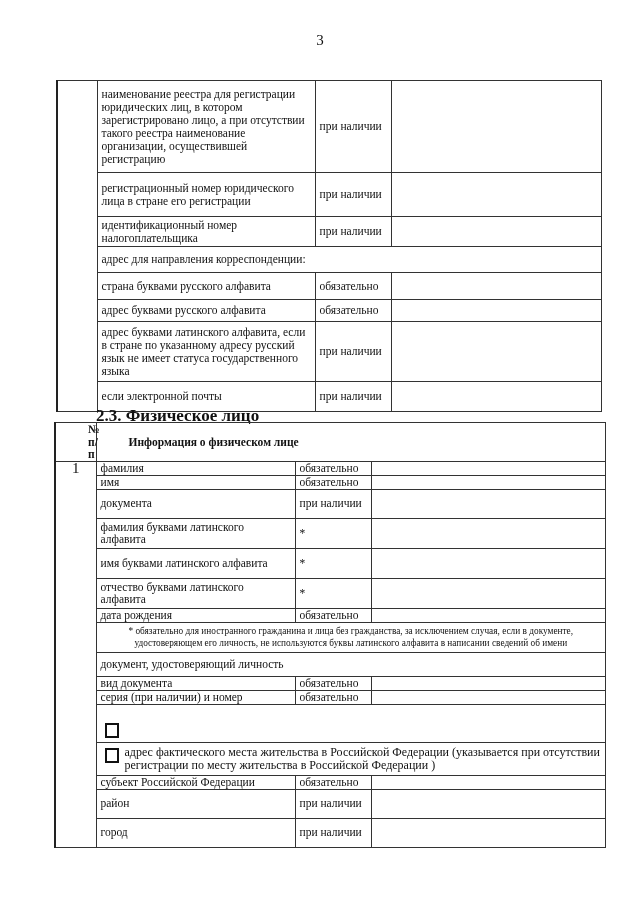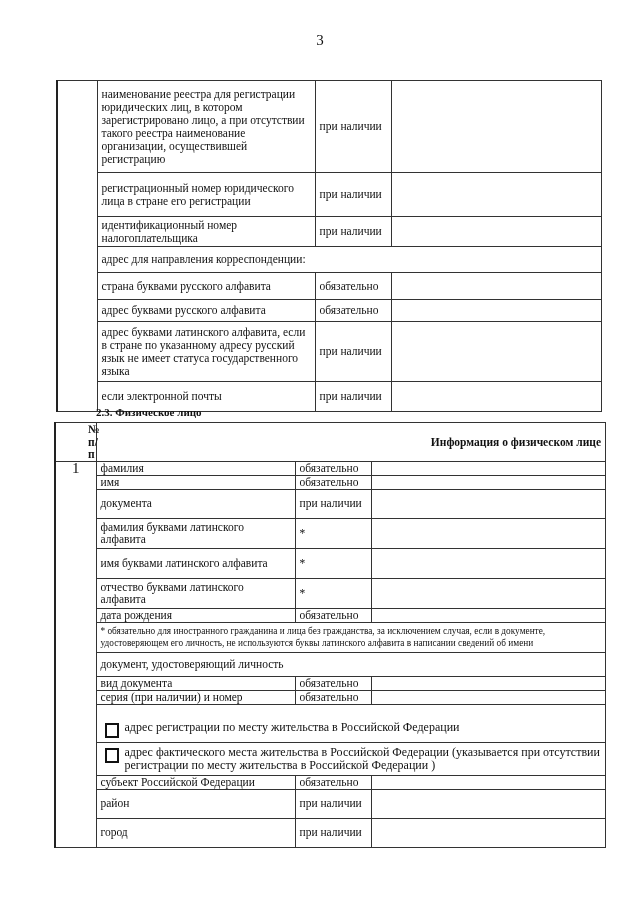--- a/index.html
+++ b/index.html
@@ -10,27 +10,27 @@
   .page-number {
     position: absolute; left: 0; width: 640px; top: 32px;
     text-align: center; font-size: 15px;
   }
   table { border-collapse: collapse; position: absolute; table-layout: fixed; }
   td { border: 1px solid #333; vertical-align: middle; padding: 0 4px; line-height: 13px; }
   #t1 { left: 56px; top: 80px; width: 546px; }
   #t1 .c1 { width: 40px; }
   #t1 td { border-width: 1px; }
   .section-title {
-    position: absolute; left: 96px; top: 406px; font-weight: bold; font-size: 11px;
+    position: absolute; left: 96px; top: 406px; font-weight: bold; font-size: 17px;
   }
   #t2 { left: 54px; top: 422px; width: 552px; }
   #t2 td { line-height: 12.5px; }
-  .hdr td { font-weight: bold; text-align: right; height: 14px; padding-left: 32px; }
+  .hdr td { font-weight: bold; text-align: left; height: 14px; padding-left: 32px; }
   .num-cell { vertical-align: top; text-align: center; font-size: 15px; border-left: 2px solid #222 !important; }
-  .note { font-size: 9.3px; line-height: 12px; padding: 2px 4px; }
+  .note { font-size: 9.3px; line-height: 12px; padding: 2px 20px; text-align: center; }
   .checkbox-row td { padding: 3px 4px; }
   .cb {
     display: inline-block; width: 10px; height: 11px; border: 2px solid #111;
     vertical-align: middle; margin-right: 6px; margin-left: 4px;
   }
   .cb-line { display: flex; align-items: flex-start; }
   .cb-line .cb { margin-top: 2px; flex: none; }
   .cb-text { font-size: 12px; line-height: 13px; }
 </style>
 </head>
@@ -151,21 +151,20 @@
   </tr>
   <tr style="height:14px">
     <td>серия (при наличии) и номер</td>
     <td>обязательно</td>
     <td></td>
   </tr>
   <tr class="checkbox-row" style="height:38px">
     <td colspan="3" style="vertical-align:bottom;padding-bottom:4px">
       <div class="cb-line">
         <span class="cb"></span>
-        <span class="cb-text">адрес регистрации по месту жительства в Российской Федерации</span>
       </div>
     </td>
   </tr>
   <tr class="checkbox-row" style="height:32px">
     <td colspan="3">
       <div class="cb-line">
         <span class="cb"></span>
         <span class="cb-text">адрес фактического места жительства в Российской Федерации (указывается при отсутствии регистрации по месту жительства в Российской Федерации )</span>
       </div>
     </td>

